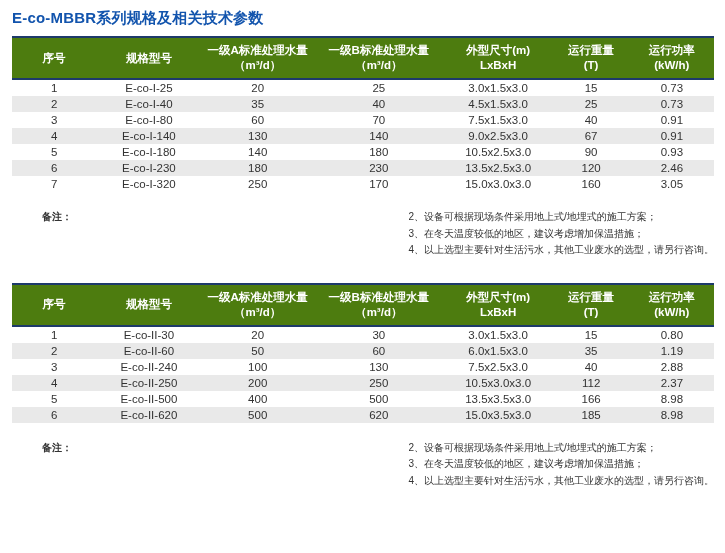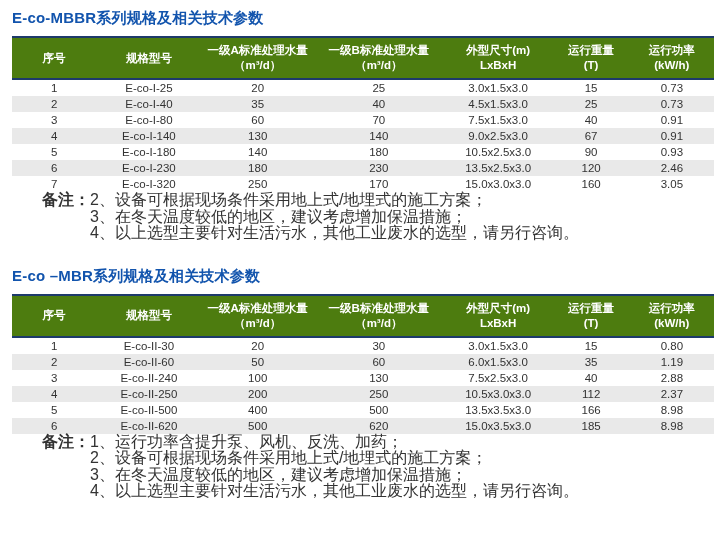--- a/index.html
+++ b/index.html
@@ -48,24 +48,26 @@
     color: #333333;
     text-align: center;
     vertical-align: middle;
     height: 16px;
     padding: 0 2px;
     line-height: 16px;
   }
   table.spec tbody tr:nth-child(even) { background: #e9e9e9; }
   .notes {
     display: flex;
+    margin-top: 17px;
     margin-left: 30px;
-    font-size: 16px;
+    font-size: 10px;
     line-height: 16.5px;
     color: #333333;
+    justify-content: space-between;
   }
   .notes-label { font-weight: bold; white-space: nowrap; }
   .note-lines div { white-space: nowrap; }
   .section + .section { margin-top: 24px; }
 </style>
 </head>
 <body>
 
 <div class="page">
 
@@ -167,21 +169,20 @@
       <span class="notes-label">备注：</span>
       <div class="note-lines">
           <div>2、设备可根据现场条件采用地上式/地埋式的施工方案；</div>
           <div>3、在冬天温度较低的地区，建议考虑增加保温措施；</div>
           <div>4、以上选型主要针对生活污水，其他工业废水的选型，请另行咨询。</div>
         </div>
     </div>
   </div>
 
   <div class="section">
-    <h2 class="section-title">E-co –MBR系列规格及相关技术参数</h2>
     <table class="spec">
       <colgroup>
         <col style="width:12%">
           <col style="width:15%">
           <col style="width:16%">
         <col style="width:18.5%">
           <col style="width:15.5%">
           <col style="width:11%">
         <col style="width:12%">
       </colgroup>
@@ -254,21 +255,20 @@
             <td>620</td>
             <td>15.0x3.5x3.0</td>
             <td>185</td>
             <td>8.98</td>
           </tr>
         </tbody>
     </table>
     <div class="notes">
       <span class="notes-label">备注：</span>
       <div class="note-lines">
-          <div>1、运行功率含提升泵、风机、反洗、加药；</div>
           <div>2、设备可根据现场条件采用地上式/地埋式的施工方案；</div>
           <div>3、在冬天温度较低的地区，建议考虑增加保温措施；</div>
           <div>4、以上选型主要针对生活污水，其他工业废水的选型，请另行咨询。</div>
         </div>
     </div>
   </div>
 
 </div>
 
 </body></html>

